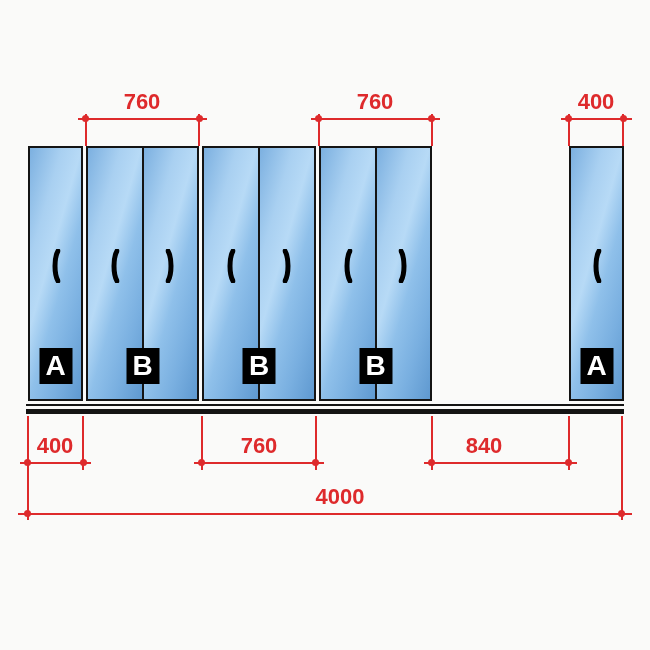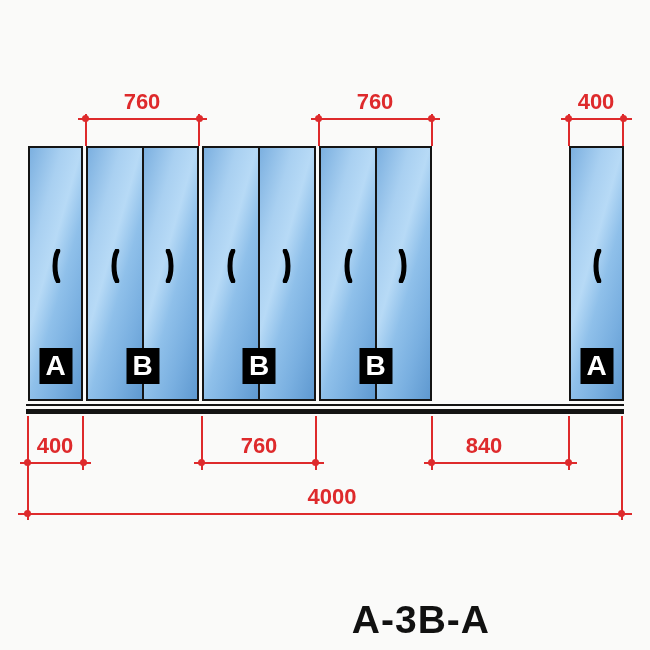--- a/index.html
+++ b/index.html
@@ -165,18 +165,17 @@
     <div class="dim-ext" style="left:568px;top:392px;height:54px"></div>
     <div class="dim-label" style="left:484px;top:410px">840</div>
   </div>
 
   <div>
     <div class="dim-line" style="left:18px;top:489px;width:614px"></div>
     <div class="dim-dot" style="left:24px;top:486px"></div>
     <div class="dim-dot" style="left:618px;top:486px"></div>
     <div class="dim-ext" style="left:27px;top:392px;height:104px"></div>
     <div class="dim-ext" style="left:621px;top:392px;height:104px"></div>
-    <div class="dim-label" style="left:332px;top:461px">4000</div>
+    <div class="dim-label" style="left:340px;top:461px">4000</div>
   </div>
 
-  <div class="code">A-3B-A</div>
 
 </div>
 
 </body></html>

